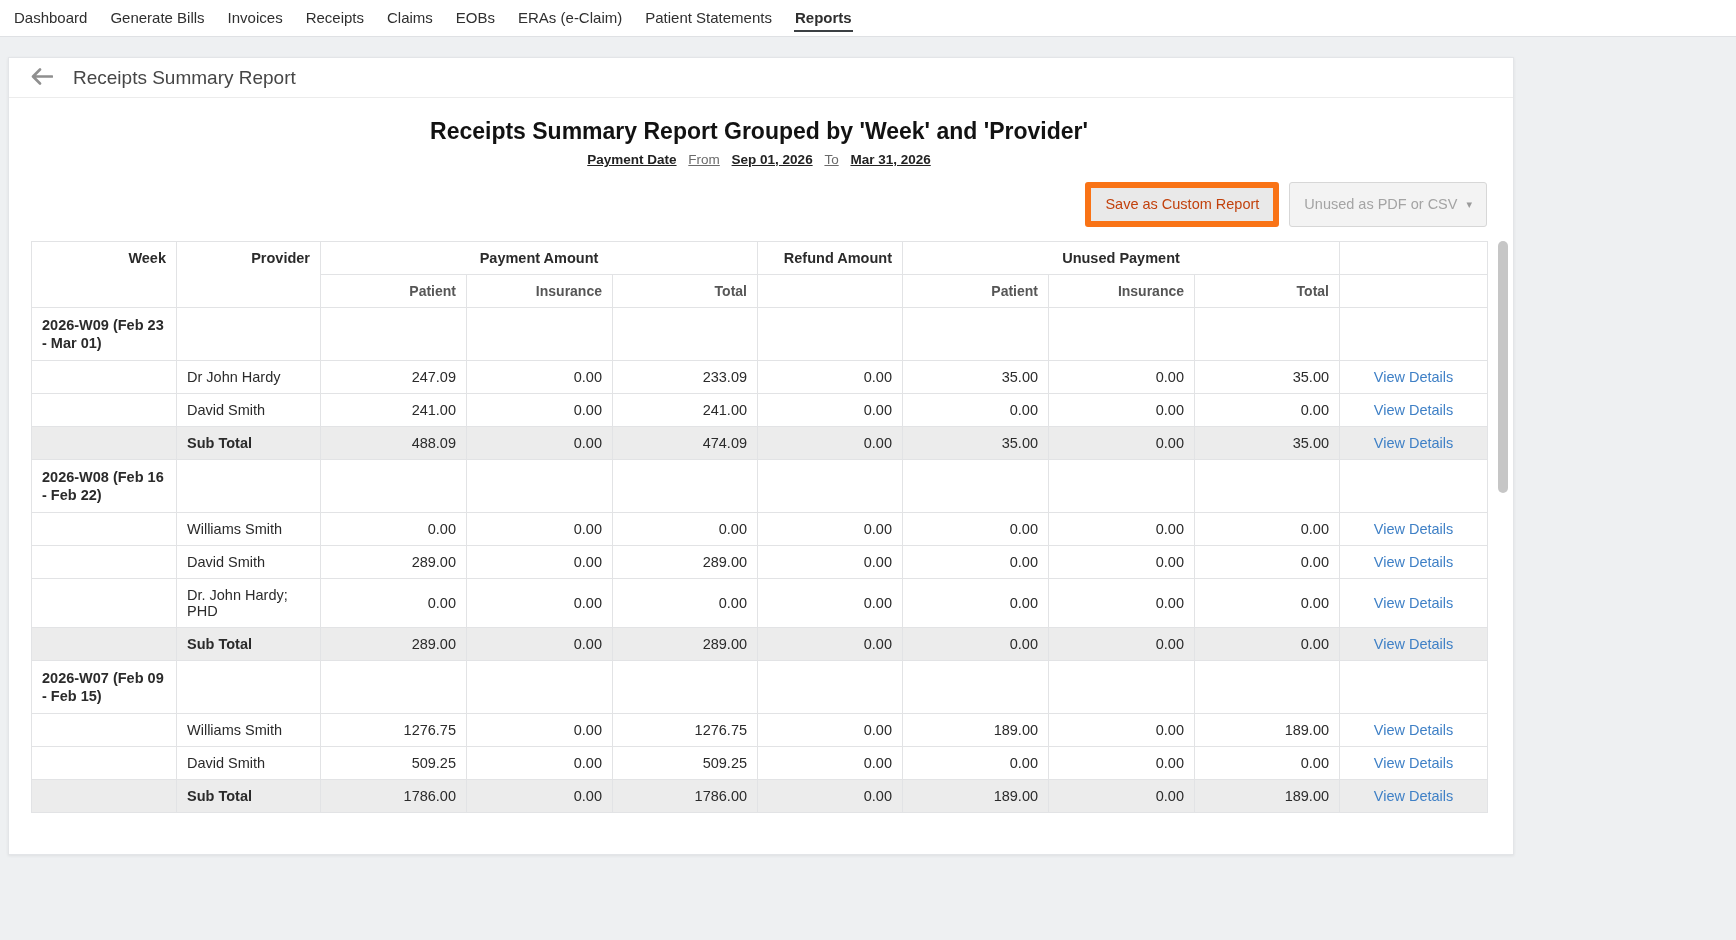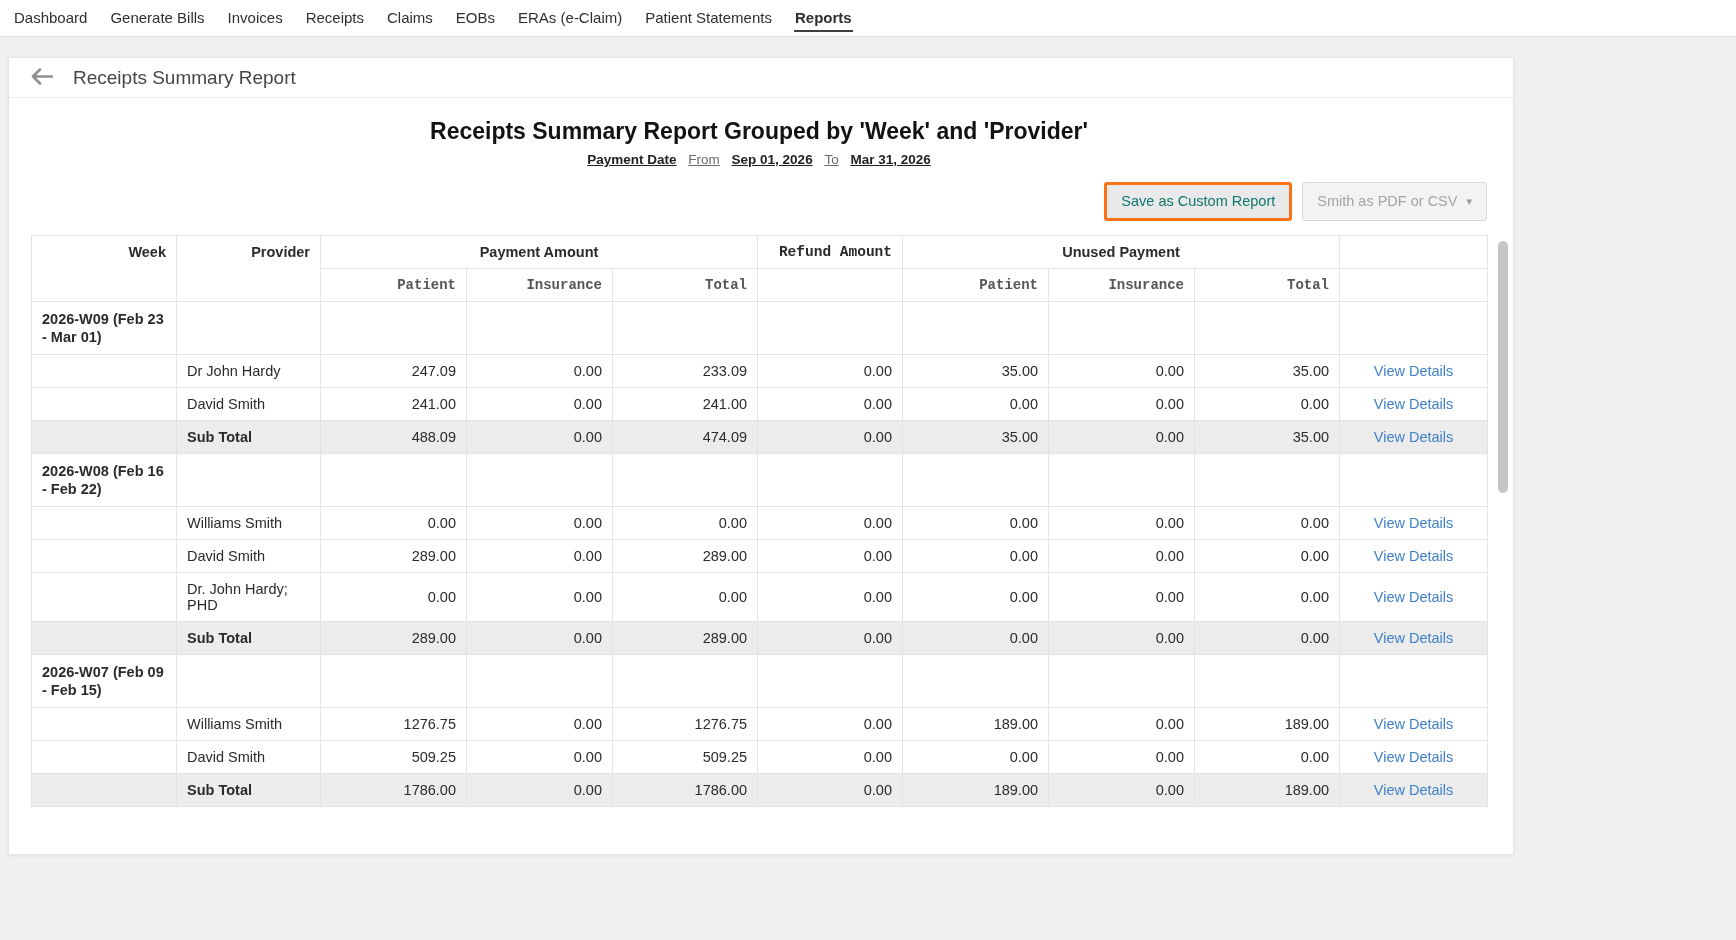--- a/index.html
+++ b/index.html
@@ -42,31 +42,31 @@
   .page-title { font-size: 19px; color: #464646; font-weight: 400; }
 
   .report-inner { padding: 20px 0 0 22px; width: 1480px; }
   .report-title { text-align: center; width: 1456px; font-size: 23px; font-weight: bold; color: #121212; }
   .report-sub { text-align: center; width: 1456px; margin-top: 7px; font-size: 13.5px; color: #6a6a6a; }
   .report-sub .b { font-weight: bold; color: #222; }
   .report-sub span { margin: 0 4px; text-decoration: underline; }
 
   .actions { display: flex; justify-content: flex-end; gap: 10px; margin-top: 15px; width: 1456px; }
   .btn { font-family: inherit; font-size: 14.5px; padding: 8px 14px; border-radius: 3px; cursor: pointer; line-height: 1.15; }
-  .btn-save { background: #e9e9e9; border: 3px solid #f97316; color: #0f766e; }
+  .btn-save { background: #e9e9e9; border: 6px solid #f97316; color: #c2410c; }
   .btn-export { background: #f3f3f3; border: 1px solid #d7d7d7; color: #a4a4a4; display: flex; align-items: center; gap: 9px; }
   .caret { font-size: 11px; color: #9a9a9a; }
 
   
   table { border-collapse: collapse; table-layout: fixed; width: 1456px; margin-top: 14px; }
   th, td { border: 1px solid #e2e3e5; padding: 8px 10px; font-size: 14.5px; overflow: hidden; }
   th { font-weight: bold; color: #2b2b2b; background: #fff; }
   .th-left   { text-align: right;  vertical-align: top; }
   .th-center { }
-  .th-right  { text-align: right; font-family: Liberation Mono, monospace; }
+  .th-right  { text-align: right; }
   .sub-h { color: #565656; font-size: 14px; }
   td { color: #2b2b2b; background: #fff; }
   td.num { text-align: right; }
   tr.group-row td { height: 51px; }
   td.week-cell { font-weight: bold; vertical-align: middle; line-height: 1.25; }
   tr.subtotal-row td { background: #ececec; }
   tr.subtotal-row td.provider-cell { font-weight: bold; }
   td.view { text-align: center; }
   td.view a { color: #3f80c6; text-decoration: none; }
 
@@ -113,21 +113,21 @@
       <span class="b">Payment Date</span>
       <span>From</span>
       <span class="b">Sep 01, 2026</span>
       <span>To</span>
       <span class="b">Mar 31, 2026</span>
     </div>
 
     <div class="actions">
       <button class="btn btn-save">Save as Custom Report</button>
       <button class="btn btn-export">
-        <span>Smith as PDF or CSV</span>
+        <span>Unused as PDF or CSV</span>
         <span class="caret">▾</span>
       </button>
     </div>
 
     <table>
       <colgroup>
         <col style="width:145px">
           <col style="width:144px">
           <col style="width:146px">
         <col style="width:146px">

